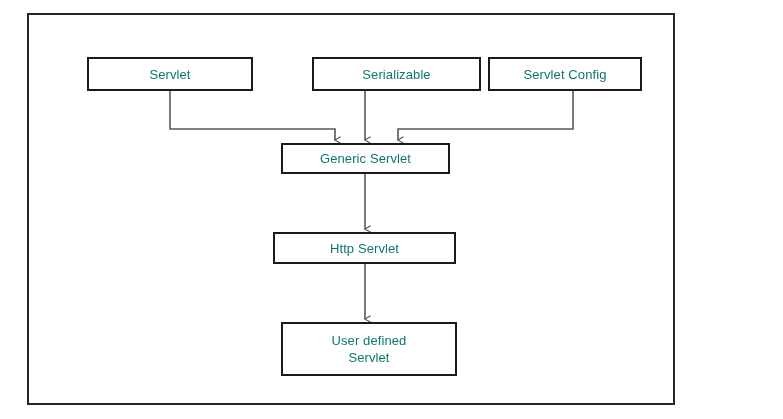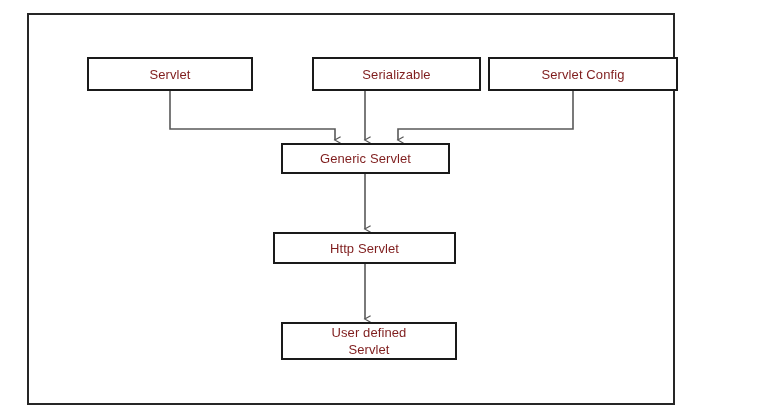--- a/index.html
+++ b/index.html
@@ -42,34 +42,34 @@
     position: absolute;
     box-sizing: border-box;
     background: #ffffff;
     border: 2px solid #1a1a1a;
     display: flex;
     align-items: center;
     justify-content: center;
     text-align: center;
   }
   .node .node-label {
-    color: #7f1d1d;
+    color: #0f766e;
     font-size: 13px;
     line-height: 17px;
     letter-spacing: 0.1px;
     white-space: pre-line;
     font-family: "Liberation Sans", sans-serif;
   }
   
   #node-servlet       { left: 87px;  top: 57px;  width: 166px; height: 34px; }
   #node-serializable  { left: 281px; top: 57px;  width: 169px; height: 34px; margin-left: 31px; }
-  #node-servlet-config{ left: 488px; top: 57px;  width: 190px; height: 34px; align-items: center; }
+  #node-servlet-config{ left: 488px; top: 57px;  width: 154px; height: 34px; align-items: center; }
   #node-generic       { left: 281px; top: 143px; width: 169px; height: 31px; }
   #node-http          { left: 273px; top: 232px; width: 183px; height: 32px; }
-  #node-user-defined  { left: 281px; top: 322px; width: 176px; height: 38px; }
+  #node-user-defined  { left: 281px; top: 322px; width: 176px; height: 54px; }
 </style>
 </head>
 <body>
 
 <div id="canvas">
 
   <div id="diagram-frame"></div>
 
   <svg class="connectors" viewBox="0 0 783 419" xmlns="http://www.w3.org/2000/svg">
     <defs>

